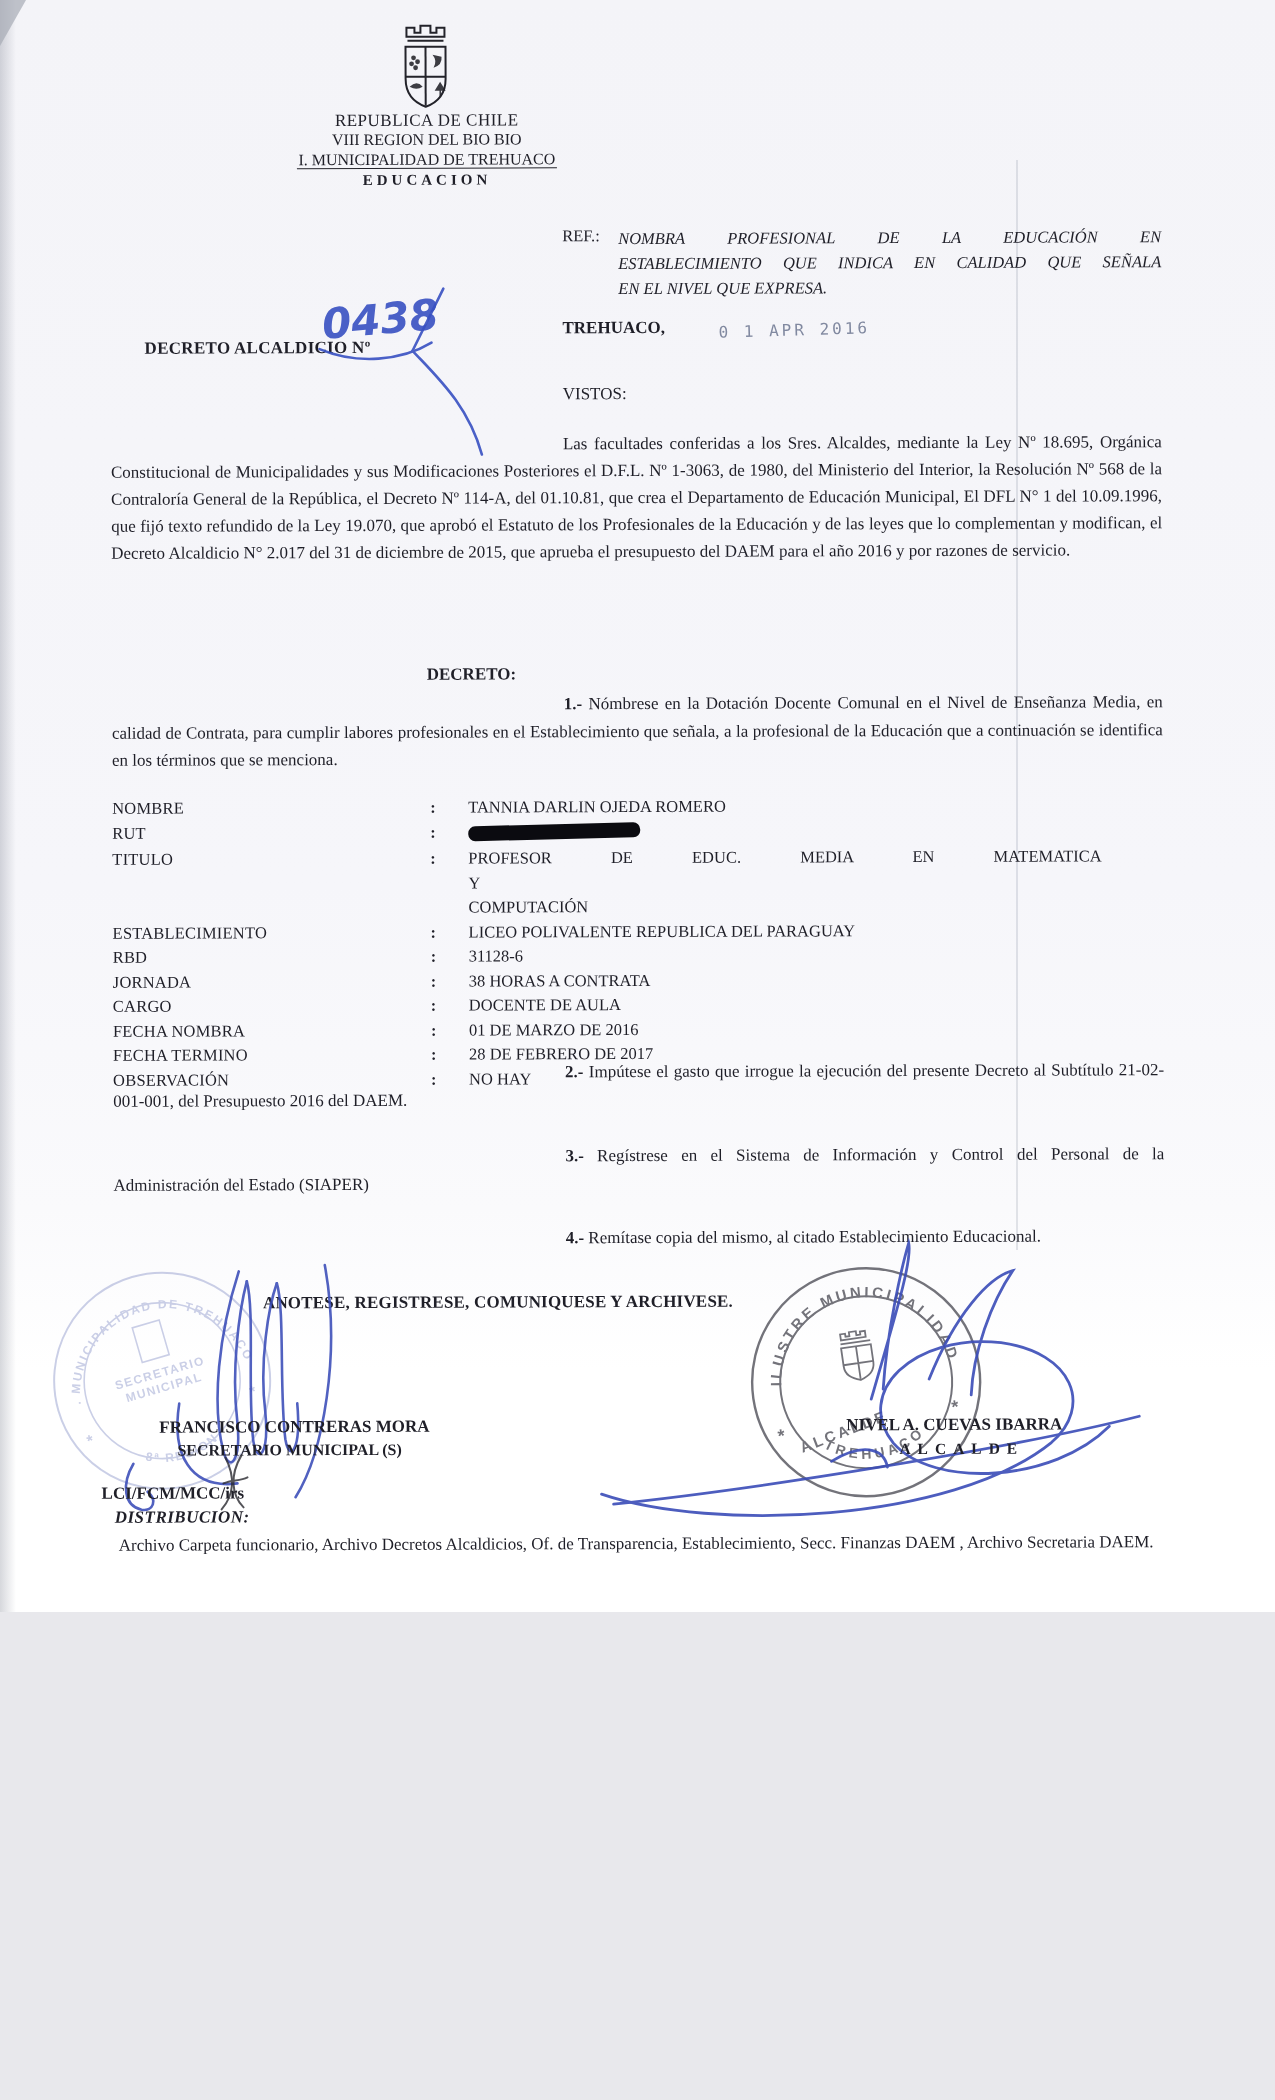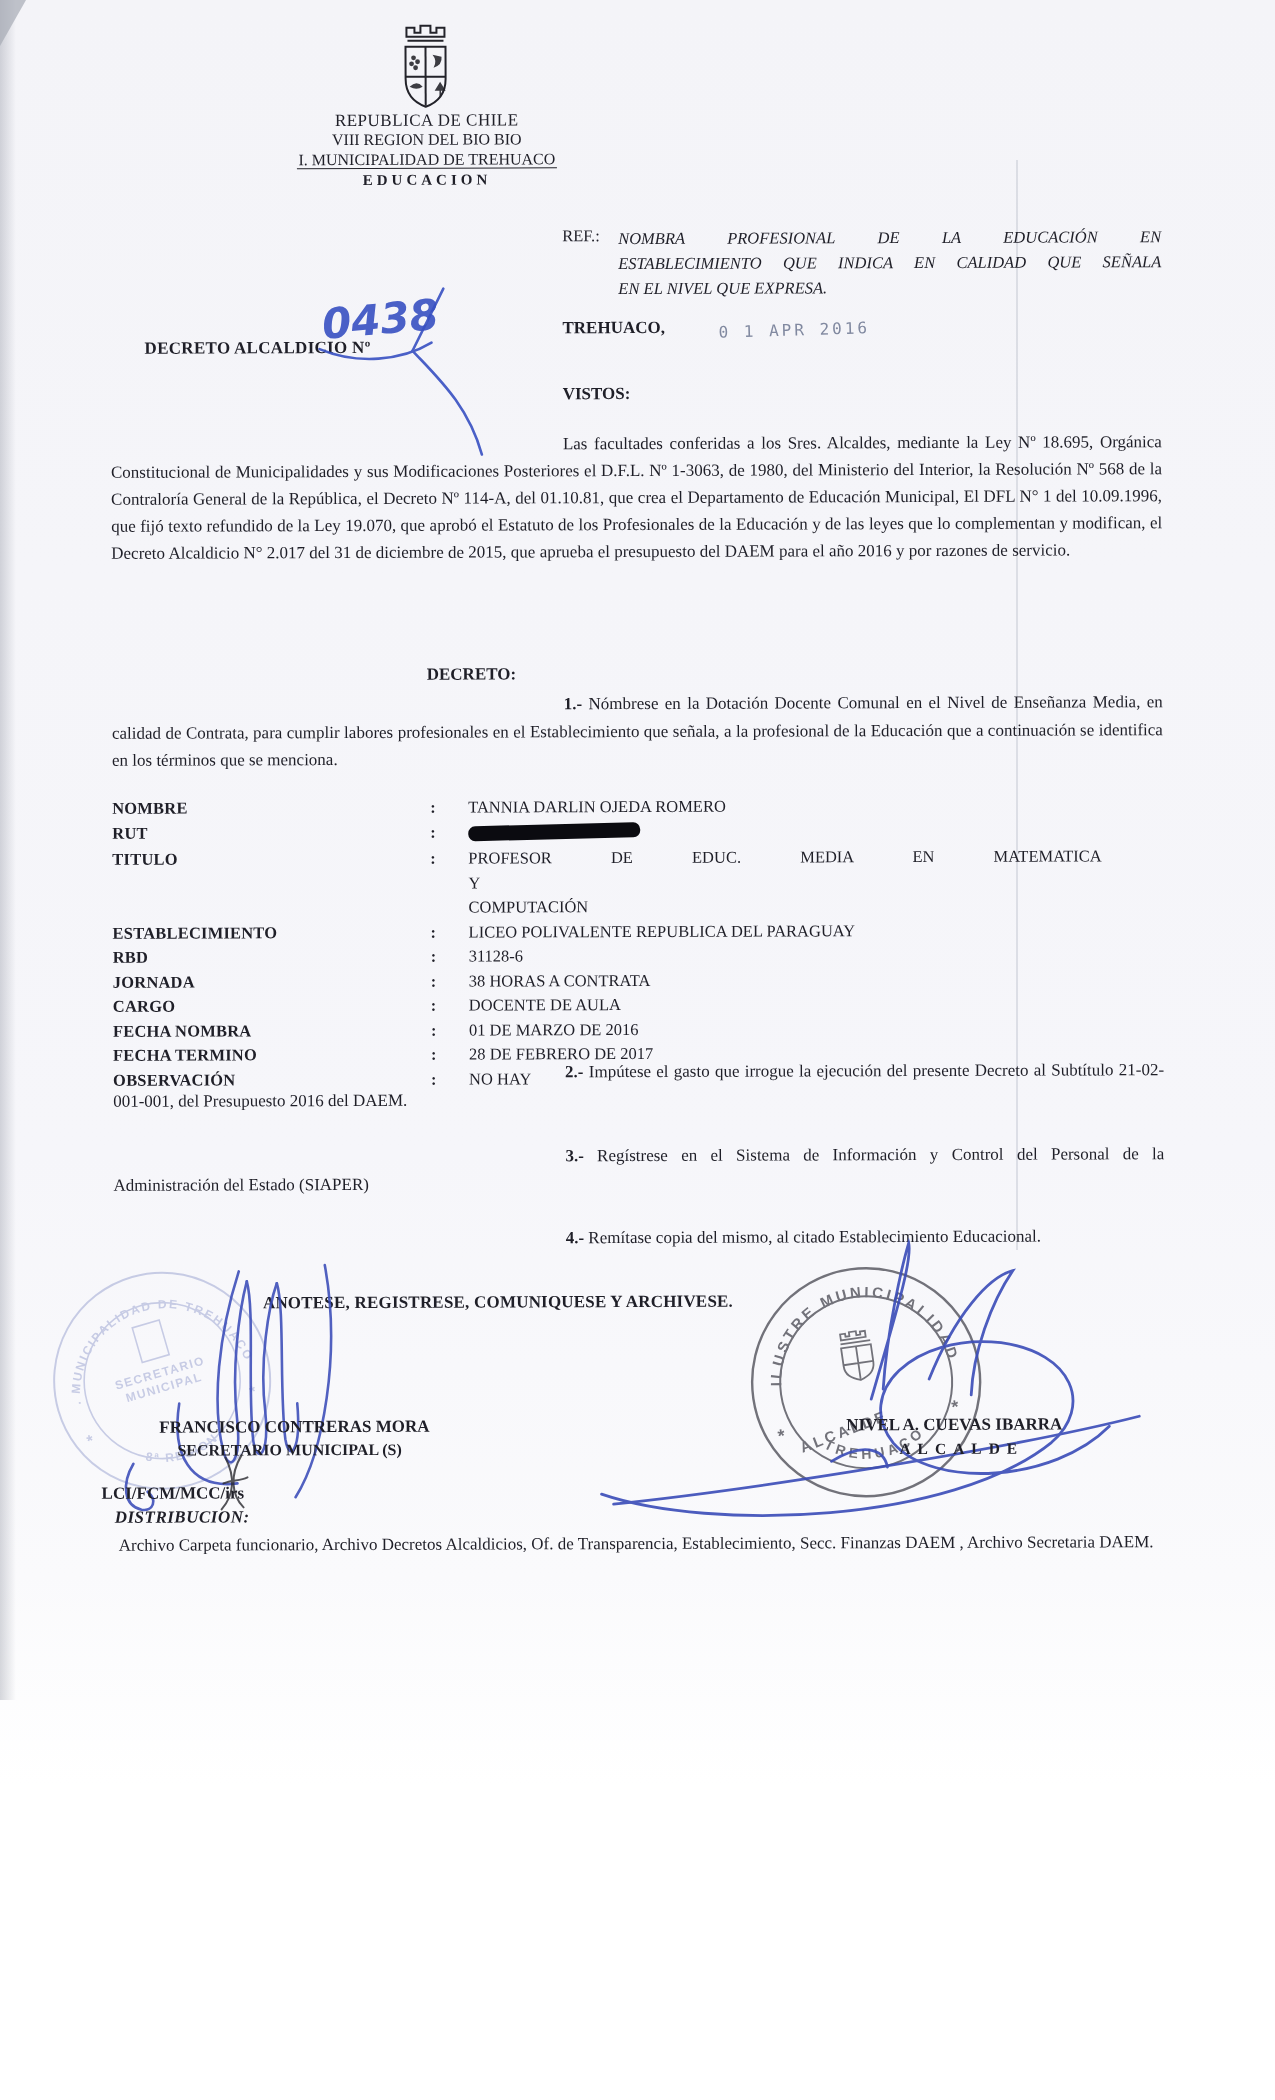--- a/index.html
+++ b/index.html
@@ -1,16 +1,16 @@
 <!DOCTYPE html>
 <html><head>
 <meta charset="utf-8">
 <style>
   html,body{margin:0;padding:0;background:#e8e8ec;}
-  .page{position:relative;width:1275px;height:2100px;margin:0 auto;overflow:hidden;
+  .page{position:relative;width:1275px;height:1612px;margin:0 auto;overflow:hidden;
         background:linear-gradient(180deg,#f4f4f8 0%,#f6f6fa 55%,#fafafc 75%,#ffffff 85%);
         font-family:"Liberation Serif","DejaVu Serif",serif;color:#1f1f28;}
   .edge-left{position:absolute;left:0;top:0;width:16px;height:1700px;
         background:linear-gradient(90deg,rgba(120,125,140,.30),rgba(120,125,140,0));}
   .corner-tl{position:absolute;left:0;top:0;width:26px;height:46px;background:#a7abb5;
         clip-path:polygon(0 0,100% 0,0 100%);opacity:.7;}
   .fold{position:absolute;left:1016px;top:160px;width:2px;height:1090px;background:rgba(120,128,150,.20);}
   .content{position:absolute;left:0;top:0;width:1275px;height:2100px;transform:rotate(-0.2deg);}
   .abs{position:absolute;}
   .b{font-weight:bold;}
@@ -21,32 +21,32 @@
   .hdr .l3 span{border-bottom:1.5px solid #23232a;padding:0 2px;}
   .hdr .l4{font-size:15px;font-weight:bold;letter-spacing:4px;margin-top:2px;}
   .ref-label{left:565px;top:226px;font-size:16.5px;font-weight:normal;}
   .ref-text{left:621px;top:226px;width:543px;font-style:italic;font-size:16.5px;line-height:25px;}
   .ref-text .jl{text-align:justify;text-align-last:justify;}
   .dateline{left:565px;top:318px;font-size:17px;font-weight:bold;text-align:right;}
   .datestamp{left:721px;top:321px;font-family:"DejaVu Sans Mono",monospace;font-size:16px;
         letter-spacing:3px;color:#8189a0;transform:rotate(-1.5deg);}
   .decree-label{left:147px;top:337px;font-size:17px;font-weight:bold;letter-spacing:.3px;}
   .hand-num{left:318px;top:282px;width:235px;height:195px;z-index:6;}
-  .vistos-label{left:565px;top:384px;font-size:17px;font-weight:bold;}
+  .vistos-label{left:565px;top:384px;font-size:17px;font-weight:normal;}
   .para{font-size:17px;line-height:27px;text-align:justify;}
   .vistos-text{left:113px;top:430px;width:1051px;text-indent:452px;}
   .decreto-label{left:428px;top:650px;font-size:17px;font-weight:bold;margin-top:14px;}
   .art{left:113px;width:1051px;text-indent:452px;line-height:27.5px;}
   .a1{top:690px;}
   .a2{top:1058px;}
   .a3{top:1142px;}
   .a4{top:1224px;}
   .fields{left:113px;top:795px;width:1052px;font-size:16.5px;line-height:24.5px;}
   .frow{display:flex;align-items:flex-start;}
-  .flab{width:318px;font-weight:bold;flex:none;letter-spacing:.2px;}
+  .flab{width:318px;font-weight:normal;flex:none;letter-spacing:.2px;}
   .fcol{width:38px;flex:none;font-weight:bold;}
   .fval{width:694px;white-space:pre-line;}
   .stretch{word-spacing:55px;}
   .redact{display:inline-block;width:172px;height:15px;background:#0b0b10;border-radius:7px;
         transform:rotate(-1.2deg);margin-top:4px;}
   .closing{left:262px;top:1292px;font-size:17px;font-weight:bold;letter-spacing:.2px;}
   .sig-name{font-size:17px;font-weight:bold;z-index:5;}
   .sig-title{font-size:16px;font-weight:bold;z-index:5;}
   .nl{left:158px;top:1416px;}
   .tl{left:176px;top:1440px;}

